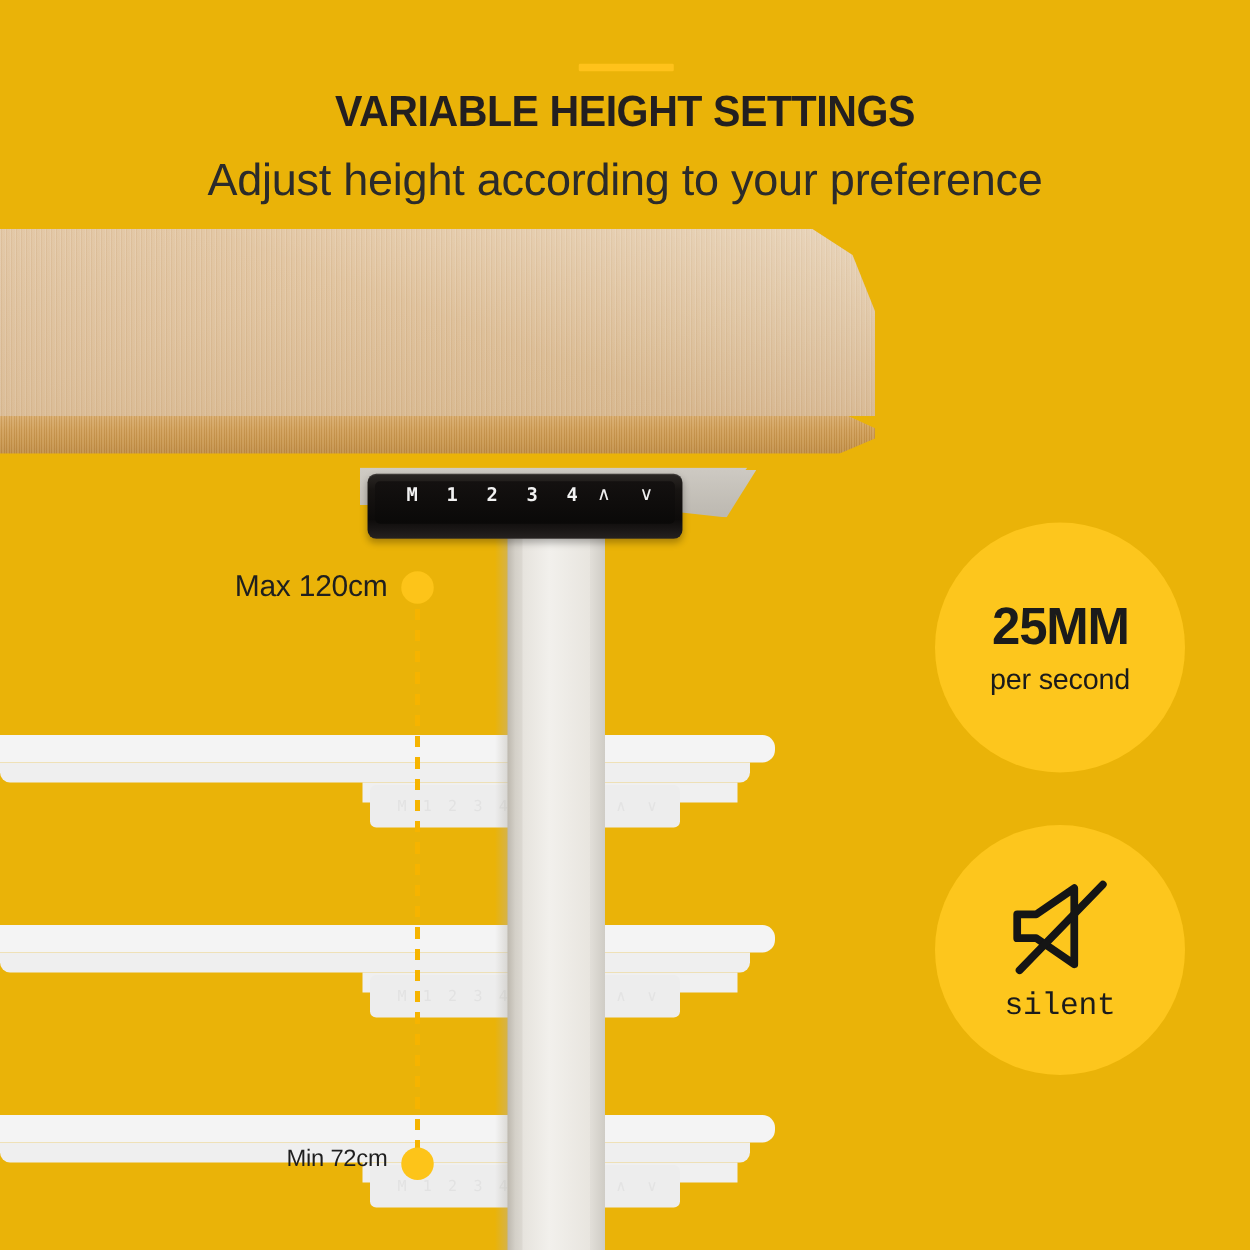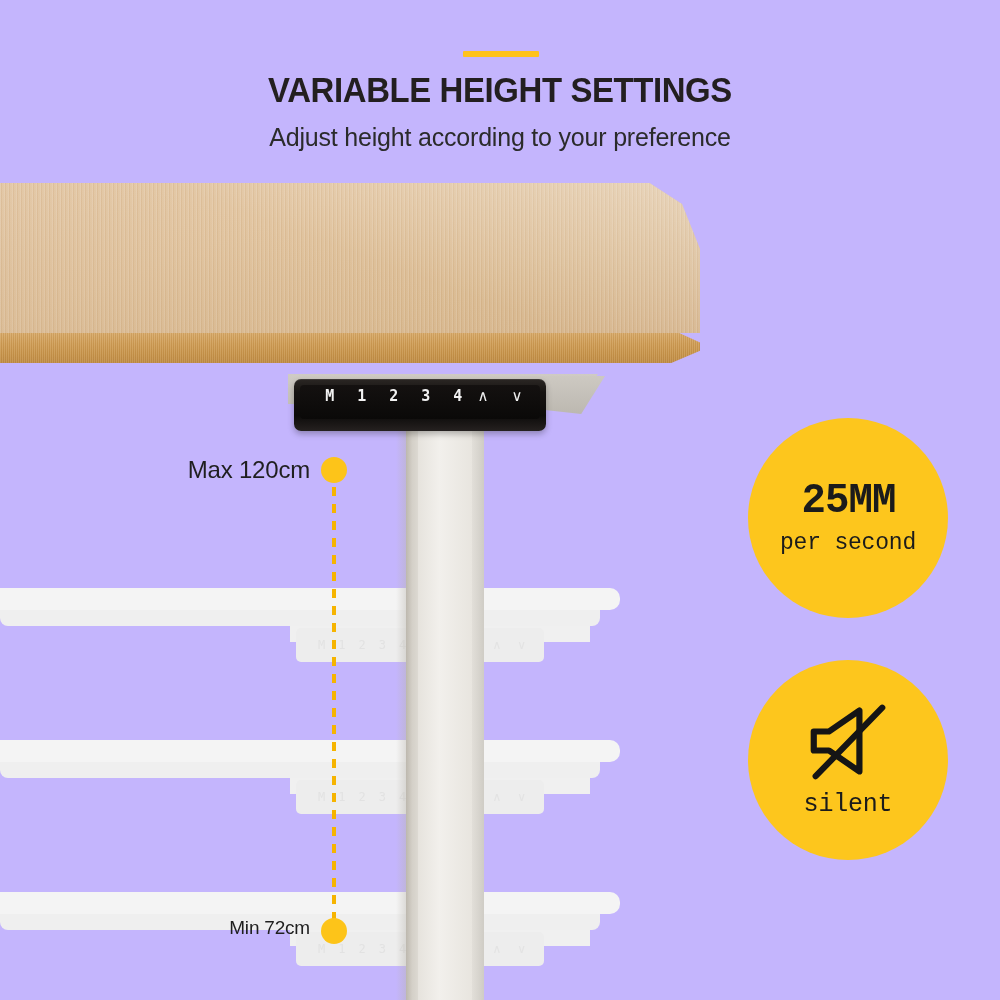--- a/index.html
+++ b/index.html
@@ -2,37 +2,37 @@
 <html><head>
 <meta charset="utf-8">
 <style>
   html,body{margin:0;padding:0;}
   body{
     width:1000px;height:1000px;
     background:#fbfbfb;
     font-family:"Liberation Sans", sans-serif;
     overflow:hidden;
   }
-  #stage{position:relative;width:1000px;height:1000px;background:#c4b5fd;overflow:hidden;}
+  #stage{position:relative;width:1000px;height:1000px;background:#eab308;overflow:hidden;}
 
   
   .accent-bar{
     position:absolute;left:463px;top:51px;width:76px;height:6px;
     background:#ffc21b;border-radius:1px;
   }
   .title{
     position:absolute;left:0;top:70px;width:1000px;text-align:center;
     font-size:35px;font-weight:bold;letter-spacing:-0.4px;
     color:#231f20;
     font-family:"Liberation Sans", sans-serif;
     transform:scaleX(0.94);
   }
   .subtitle{
     position:absolute;left:0;top:123px;width:1000px;text-align:center;
-    font-size:25px;font-weight:400;color:#2b2b2b;
+    font-size:36px;font-weight:400;color:#2b2b2b;
     letter-spacing:-0.2px;
   }
 
   
   .ghost{position:absolute;opacity:1;}
   .ghost .g-top{
     position:absolute;left:0;top:0;height:22px;
     background:#f4f4f4;
     border-radius:0 10px 10px 0;
   }
@@ -156,21 +156,21 @@
   .label-min{
     position:absolute;left:100px;top:917px;width:210px;text-align:right;
     font-size:19px;color:#1f1f1f;letter-spacing:-0.2px;
   }
 
   
   .badge{
     position:absolute;border-radius:50%;background:#fdc61d;
     display:flex;flex-direction:column;align-items:center;justify-content:center;
   }
-  .badge-speed{left:748px;top:418px;width:200px;height:200px;font-family:Liberation Mono, monospace;}
+  .badge-speed{left:748px;top:418px;width:200px;height:200px;}
   .badge-speed .b-big{
     font-size:42px;font-weight:bold;color:#1b1b1b;letter-spacing:-1px;
     line-height:1;
     transform:scaleX(0.97);
   }
   .badge-speed .b-sub{
     font-size:23px;color:#1b1b1b;margin-top:8px;letter-spacing:-0.2px;
   }
   .badge-silent{left:748px;top:660px;width:200px;height:200px;font-family:Liberation Mono, monospace;}
   .badge-silent .b-sub{

